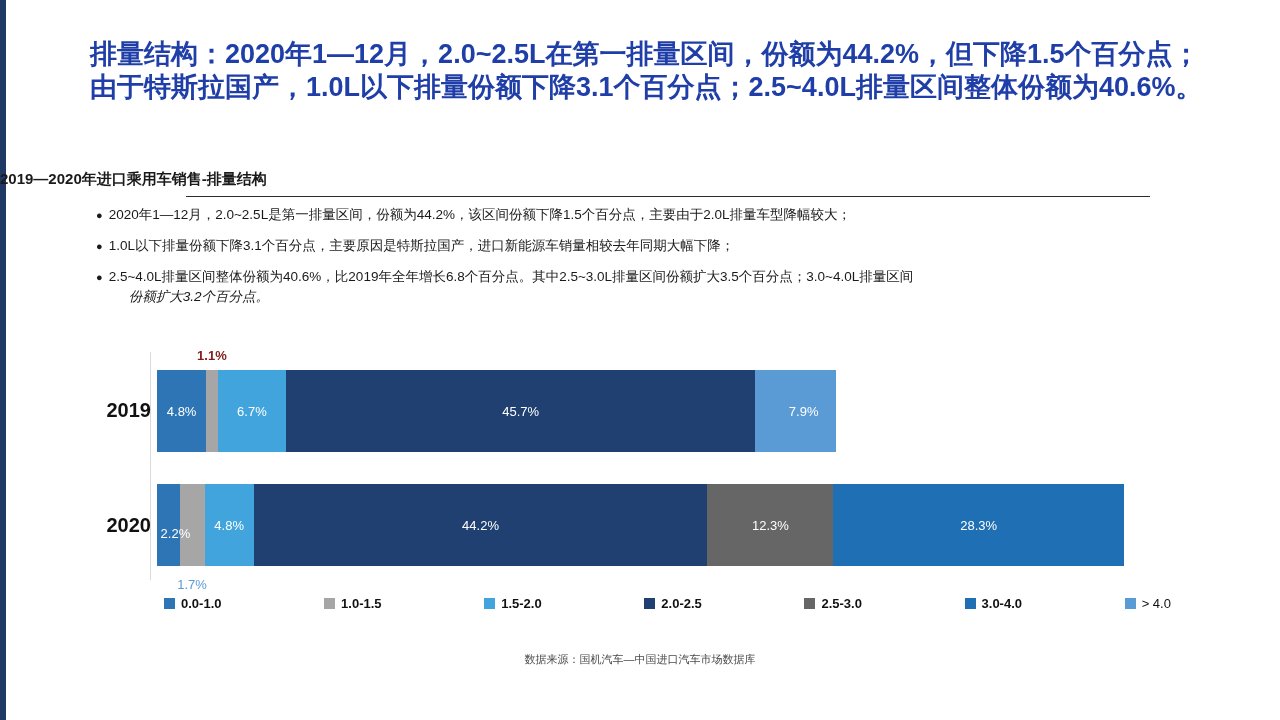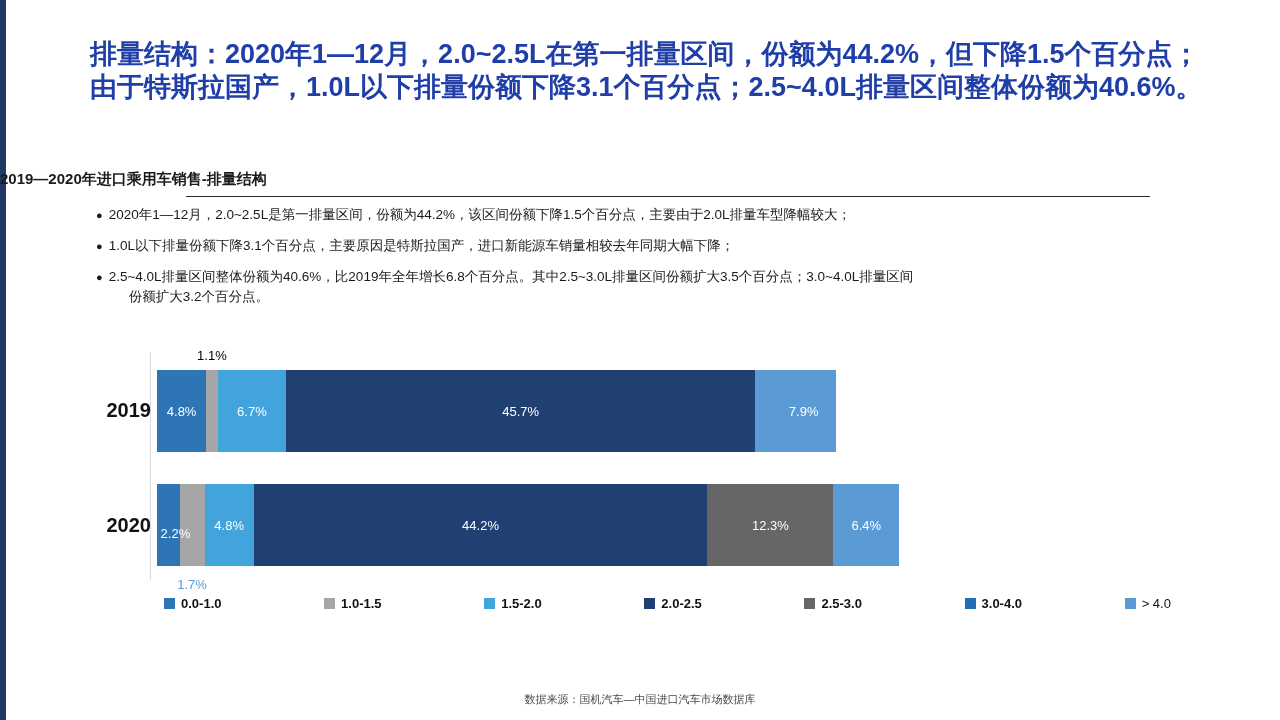--- a/index.html
+++ b/index.html
@@ -75,20 +75,21 @@
     margin-right: 6px;
     font-size: 11px;
     line-height: 20px;
   }
   .bullet .txt {
     flex: 1 1 auto;
   }
   .bullet .txt .ind {
     display: block;
     padding-left: 20px;
+    font-style: italic;
   }
 
   
   .chart {
     position: absolute;
     left: 0;
     top: 352px;
     width: 1280px;
     height: 260px;
   }
@@ -135,22 +136,23 @@
     font-size: 13px;
     color: #ffffff;
     font-weight: normal;
     white-space: nowrap;
   }
   .seg span.val.outside-top {
     position: absolute;
     top: -22px;
     left: 50%;
     transform: translateX(-50%);
-    color: #000000;
+    color: #7f1d1d;
     font-size: 13px;
+    font-weight: bold;
   }
   .seg span.val.outside-bottom {
     position: absolute;
     bottom: -26px;
     left: 50%;
     transform: translateX(-50%);
     color: #5b9bd5;
     font-size: 13px;
   }
 
@@ -180,21 +182,20 @@
   .legend-item.last .lbl { font-weight: normal; }
 
   .source {
     position: absolute;
     left: 0;
     top: 652px;
     width: 1280px;
     text-align: center;
     font-size: 11px;
     color: #4a4a4a;
-    margin-top: 40px;
   }
 </style>
 </head>
 <body>
 
 <div id="slide">
 
   <div class="left-bar"></div>
 
   <div class="title">排量结构：2020年1—12月，2.0~2.5L在第一排量区间，份额为44.2%，但下降1.5个百分点；由于特斯拉国产，1.0L以下排量份额下降3.1个百分点；2.5~4.0L排量区间整体份额为40.6%。</div>
@@ -254,22 +255,22 @@
       </div>
       <div class="seg" style="width:4.8%; background:#41a4dc;">
         <span class="val">4.8%</span>
       </div>
       <div class="seg" style="width:44.2%; background:#1f4070;">
         <span class="val">44.2%</span>
       </div>
       <div class="seg" style="width:12.3%; background:#666666;align-items:center;">
         <span class="val">12.3%</span>
       </div>
-      <div class="seg" style="width:6.4%; background:#5b9bd5;">
-        <span class="val">6.4%</span>
+      <div class="seg" style="width:28.3%; background:#1f6fb4;">
+        <span class="val">28.3%</span>
       </div>
     </div>
 
     <div class="legend">
       <div class="legend-item">
         <span class="swatch" style="background:#2e75b6;"></span>
         <span class="lbl">0.0-1.0</span>
       </div>
       <div class="legend-item">
         <span class="swatch" style="background:#a6a6a6;"></span>

